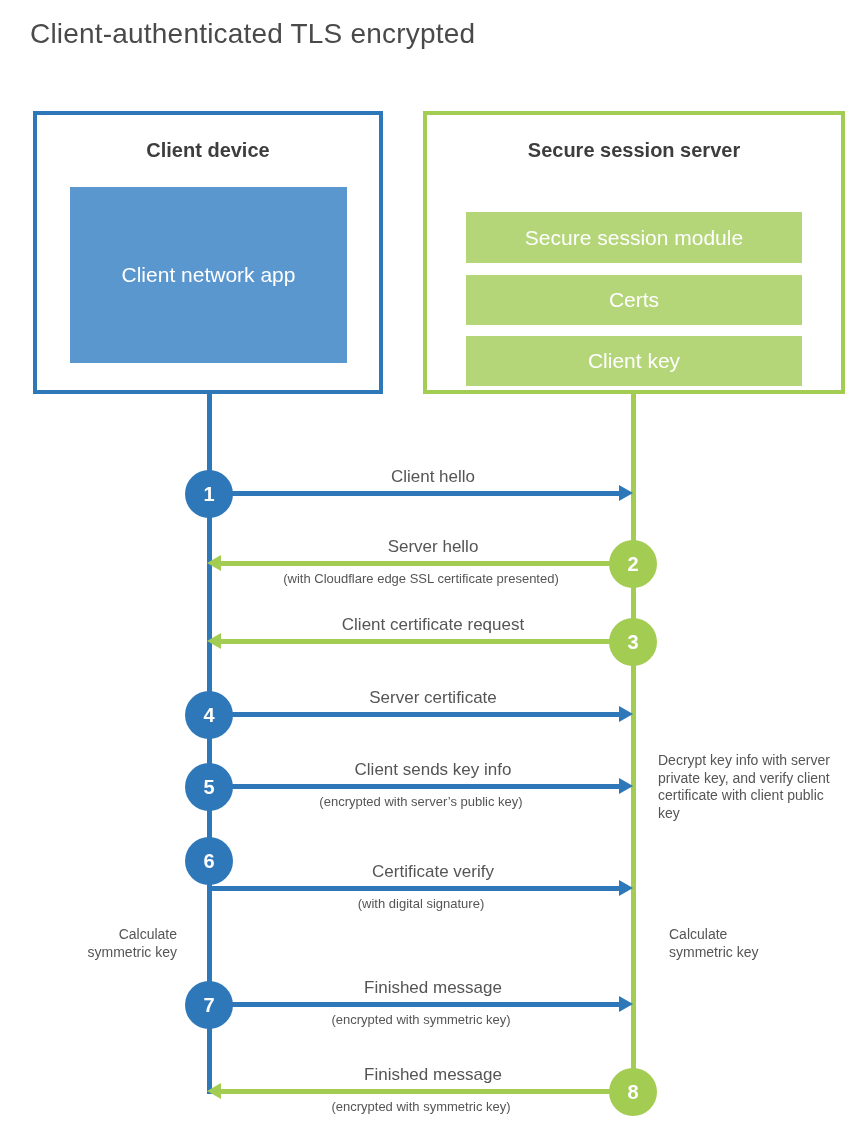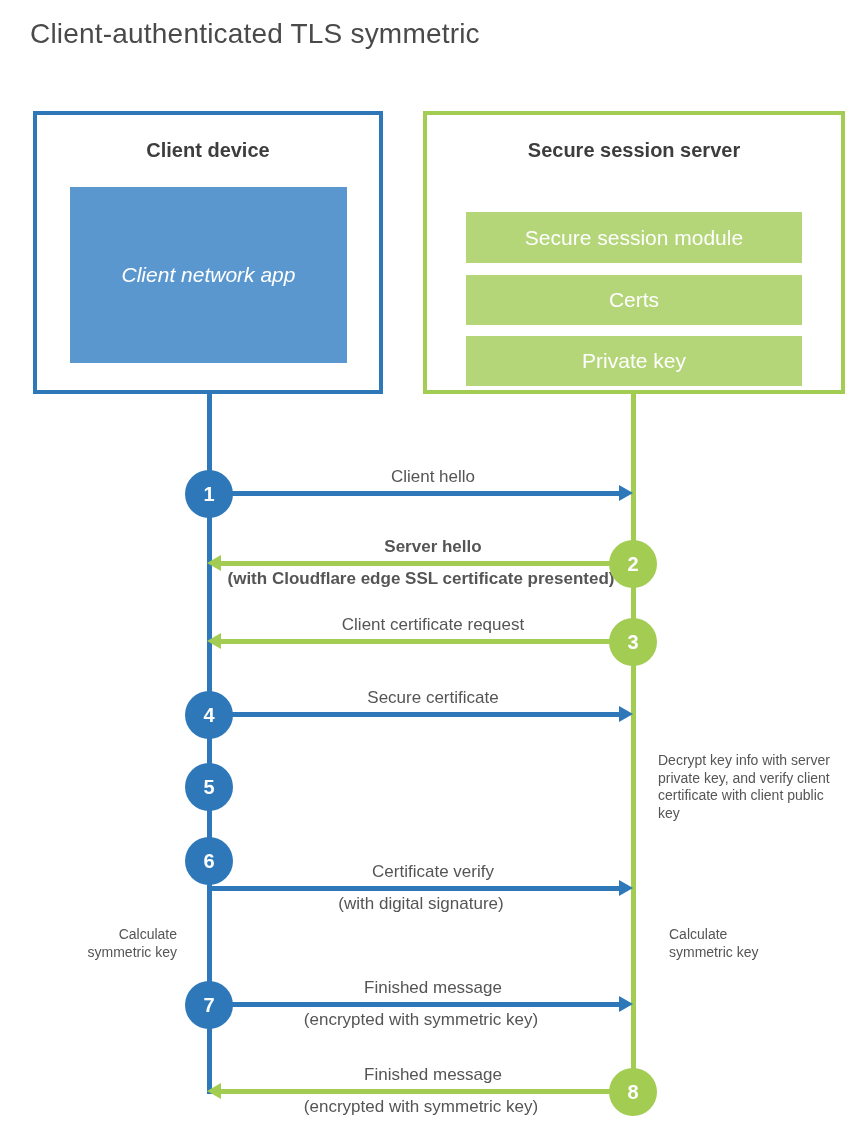--- a/index.html
+++ b/index.html
@@ -25,21 +25,21 @@
   .server-box{left:423px;width:422px;border:4px solid var(--green);}
   .entity-title{
     position:absolute;left:0;top:24px;width:100%;text-align:center;
     font-size:20px;font-weight:bold;color:#3d3d3d;
   }
   .app-box{
     position:absolute;left:70px;top:187px;width:277px;height:176px;
     background:var(--blue-fill);display:flex;align-items:center;justify-content:center;
     text-align:center;color:#fff;font-size:21px;line-height:1.3;
   }
-  .app-box .inner{width:200px;font-style:italic;}
+  .app-box .inner{width:200px;}
   .module-bar{
     position:absolute;left:466px;width:336px;height:51px;background:var(--green-fill);
     display:flex;align-items:center;justify-content:center;color:#fff;font-size:21px;margin-top:25px;
   }
   
   .lifeline{position:absolute;width:5px;top:394px;}
   .lifeline.blue{left:207px;height:700px;background:var(--blue);}
   .lifeline.green{left:631px;height:698px;background:var(--green);}
   
   .msg{position:absolute;left:209px;width:424px;height:60px;text-align:center;}
@@ -47,87 +47,93 @@
   .msg .shaft{position:absolute;top:25px;height:5px;width:410px;}
   .msg.right .shaft{left:2px;}
   .msg.left  .shaft{left:12px;}
   .msg.blue  .shaft{background:var(--blue);}
   .msg.green .shaft{background:var(--green);}
   .msg .head{position:absolute;top:19px;width:0;height:0;border-top:8px solid transparent;border-bottom:8px solid transparent;}
   .msg.right .head{left:410px;border-left:14px solid;}
   .msg.left  .head{left:-2px;border-right:14px solid;}
   .msg.blue.right .head{border-left-color:var(--blue);}
   .msg.green.left .head{border-right-color:var(--green);}
-  .msg .sub{position:absolute;top:34px;left:0;width:100%;font-size:17px;color:var(--text-label);line-height:18px;}
+  .msg .sub{position:absolute;top:34px;left:0;width:100%;font-size:13px;color:var(--text-label);line-height:18px;}
   
   .step{
     position:absolute;width:48px;height:48px;border-radius:50%;
     display:flex;align-items:center;justify-content:center;
     color:#fff;font-size:20px;font-weight:bold;z-index:5;
   }
   .step.blue{background:var(--blue);}
   .step.green{background:var(--green);}
   
   .note{position:absolute;font-size:14px;color:var(--text-label);line-height:17.5px;}
   .note.decrypt{left:658px;top:752px;width:178px;text-align:left;}
   .note.calc-left{left:60px;top:926px;width:117px;text-align:right;}
   .note.calc-right{left:669px;top:926px;width:117px;text-align:left;}
 </style>
 </head>
 <body>
 
 <div class="canvas">
 
-  <div class="page-title">Client-authenticated TLS symmetric</div>
+  <div class="page-title">Client-authenticated TLS encrypted</div>
 
   <div class="entity-box client-box">
     <div class="entity-title">Client device</div>
   </div>
   <div class="app-box">
     <div class="inner">Client network app</div>
   </div>
 
   <div class="entity-box server-box">
     <div class="entity-title">Secure session server</div>
   </div>
   <div class="module-bar" style="top:187px;height:51px;">Secure session module</div>
   <div class="module-bar" style="top:250px;height:50px;">Certs</div>
-  <div class="module-bar" style="top:311px;height:50px;">Private key</div>
+  <div class="module-bar" style="top:311px;height:50px;">Client key</div>
 
   <div class="lifeline blue"></div>
   <div class="lifeline green"></div>
 
   <div class="msg blue right" style="top:466px;">
     <div class="label">Client hello</div>
     <div class="shaft"></div>
     <div class="head"></div>
     <div class="sub"></div>
   </div>
 
-  <div class="msg green left" style="top:536px;font-weight:bold;">
+  <div class="msg green left" style="top:536px;">
     <div class="label">Server hello</div>
     <div class="shaft"></div>
     <div class="head"></div>
     <div class="sub">(with Cloudflare edge SSL certificate presented)</div>
   </div>
 
   <div class="msg green left" style="top:614px;">
     <div class="label">Client certificate request</div>
     <div class="shaft"></div>
     <div class="head"></div>
     <div class="sub"></div>
   </div>
 
   <div class="msg blue right" style="top:687px;">
-    <div class="label">Secure certificate</div>
+    <div class="label">Server certificate</div>
     <div class="shaft"></div>
     <div class="head"></div>
     <div class="sub"></div>
   </div>
 
+  <div class="msg blue right" style="top:759px;">
+    <div class="label">Client sends key info</div>
+    <div class="shaft"></div>
+    <div class="head"></div>
+    <div class="sub">(encrypted with server’s public key)</div>
+  </div>
 
   <div class="msg blue right" style="top:833px;margin-top:28px;">
     <div class="label">Certificate verify</div>
     <div class="shaft"></div>
     <div class="head"></div>
     <div class="sub">(with digital signature)</div>
   </div>
 
   <div class="msg blue right" style="top:977px;">
     <div class="label">Finished message</div>

